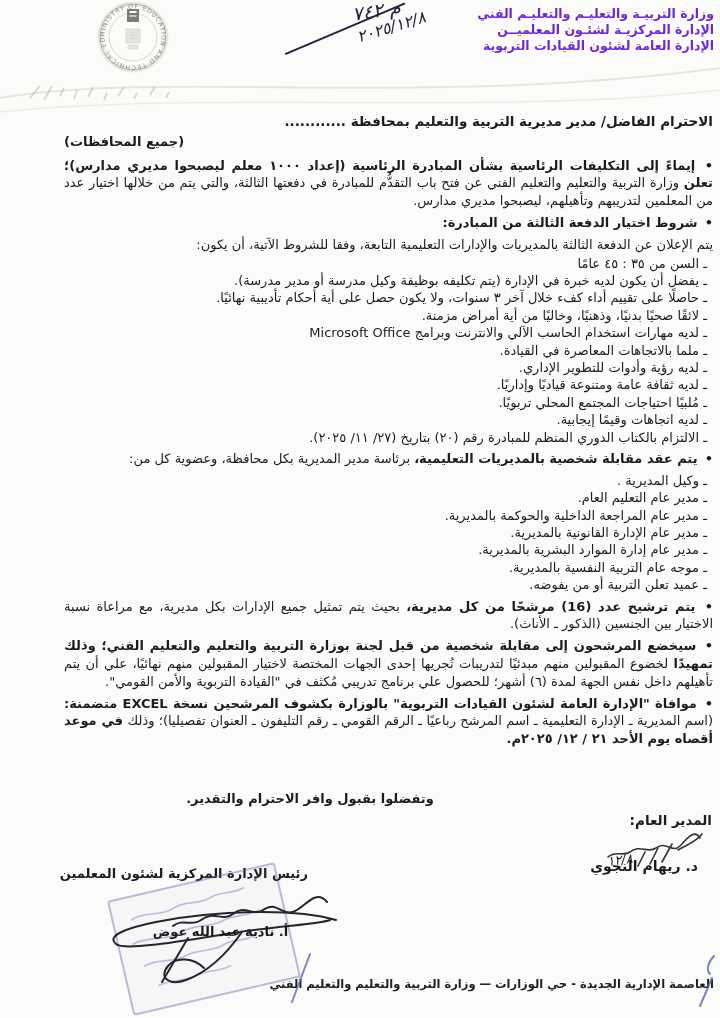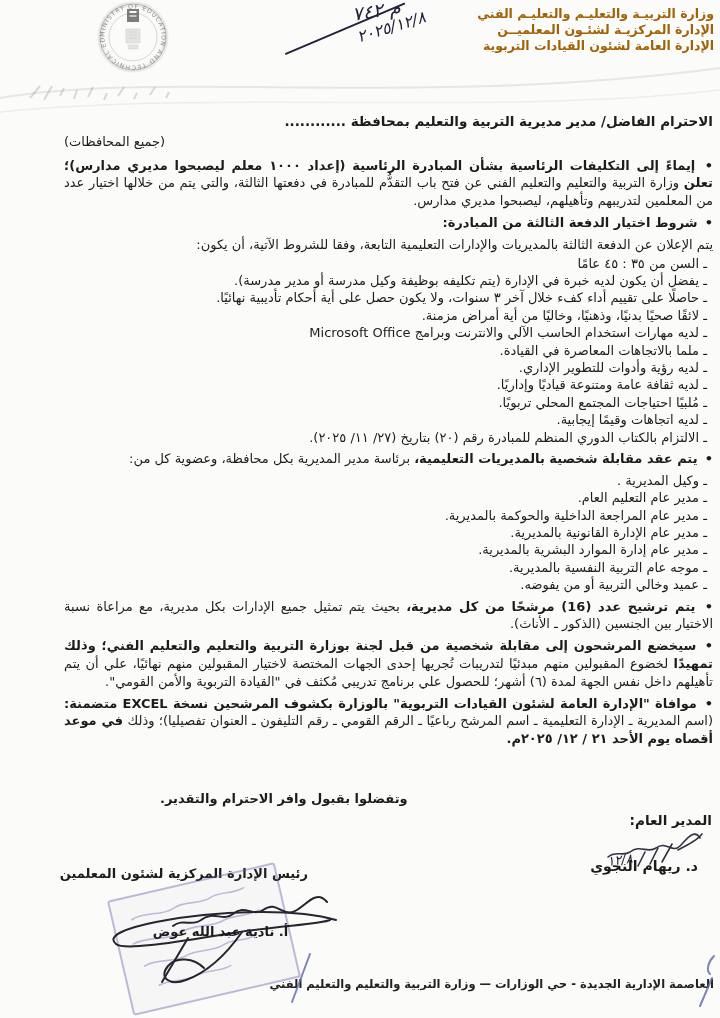--- a/index.html
+++ b/index.html
@@ -6,48 +6,48 @@
   .page{
     position:relative;width:720px;height:1018px;margin:0 auto;
     background:#fbfbf9;overflow:hidden;color:#1c1c1c;
     font-family:"DejaVu Sans",sans-serif;
   }
   .scan-artifact{position:absolute;z-index:0;pointer-events:none;}
   
   .letterhead{
     position:absolute;top:6px;right:6px;z-index:2;
     direction:rtl;text-align:right;font-weight:bold;
-    font-size:12.5px;line-height:16px;color:#a16207;
+    font-size:12.5px;line-height:16px;color:#6d28d9;
   }
   
   .seal{position:absolute;left:93px;top:1px;z-index:1;opacity:.85;}
   
   .hand-ref{
     position:absolute;left:240px;top:6px;width:190px;z-index:2;
     transform:rotate(-13deg);direction:rtl;color:#23233d;
     font-size:19px;font-style:italic;letter-spacing:1px;
   }
   .hand-ref .num{transform:rotate(4deg);padding-right:26px;}
   .hand-ref .slash{width:130px;border-top:2px solid #23233d;transform:rotate(-10deg);margin:2px 20px;}
   .hand-ref .dt{transform:rotate(-4deg);font-size:16px;padding-right:4px;}
   
   .letter-body{
     position:absolute;top:113px;left:64px;right:7px;z-index:2;
     direction:rtl;text-align:justify;font-size:13px;line-height:17.8px;
   }
   .salutation{font-weight:bold;font-size:13.5px;}
-  .gov{font-weight:normal;text-align:left;margin:2px 0 6px;}
+  .gov{font-weight:bold;text-align:left;margin:2px 0 6px;}
   .para{margin:0 0 4px;}
   .b{font-weight:bold;}
   .bullet{font-weight:bold;padding-left:3px;}
   .dash-list div, .member-list div{line-height:17.4px;padding-right:6px;}
   .list-wrap{margin:0 0 4px;}
   
   .closing{position:absolute;top:791px;left:160px;width:300px;z-index:2;
-    direction:rtl;text-align:left;font-weight:bold;font-size:13px;}
+    direction:rtl;text-align:center;font-weight:bold;font-size:13px;}
   .sig-right-title{position:absolute;top:812px;right:8px;z-index:2;
     direction:rtl;font-weight:bold;font-size:13.5px;}
   .sig-right-name{position:absolute;top:858px;right:22px;z-index:2;
     direction:rtl;font-weight:bold;font-size:14px;}
   .sig-rihaam{position:absolute;left:550px;top:820px;z-index:3;}
   .approval{position:absolute;left:106px;top:864px;width:202px;z-index:2;
     direction:rtl;font-weight:bold;font-size:13px;line-height:20px;}
   .approval .lbl{text-align:right;padding-left:30px;text-align:center;}
   .approval .ttl{text-align:center;white-space:nowrap;}
   .approval-name{position:absolute;left:128px;top:924px;width:185px;z-index:4;
@@ -136,21 +136,21 @@
 
     <div class="para"><span class="bullet">•</span> <span class="b">يتم عقد مقابلة شخصية بالمديريات التعليمية،</span><span> برئاسة مدير المديرية بكل محافظة، وعضوية كل من:</span></div>
 
     <div class="member-list list-wrap">
       <div><span>ـ</span> <span>وكيل المديرية .</span></div>
       <div><span>ـ</span> <span>مدير عام التعليم العام.</span></div>
       <div><span>ـ</span> <span>مدير عام المراجعة الداخلية والحوكمة بالمديرية.</span></div>
       <div><span>ـ</span> <span>مدير عام الإدارة القانونية بالمديرية.</span></div>
       <div><span>ـ</span> <span>مدير عام إدارة الموارد البشرية بالمديرية.</span></div>
       <div><span>ـ</span> <span>موجه عام التربية النفسية بالمديرية.</span></div>
-      <div><span>ـ</span> <span>عميد وخالي التربية أو من يفوضه.</span></div>
+      <div><span>ـ</span> <span>عميد تعلن التربية أو من يفوضه.</span></div>
     </div>
 
     <div class="para"><span class="bullet">•</span> <span class="b">يتم ترشيح عدد (16) مرشحًا من كل مديرية،</span><span> بحيث يتم تمثيل جميع الإدارات بكل مديرية، مع مراعاة نسبة الاختيار بين الجنسين (الذكور ـ الأناث).</span></div>
 
     <div class="para"><span class="bullet">•</span> <span class="b">سيخضع المرشحون إلى مقابلة شخصية من قبل لجنة بوزارة التربية والتعليم والتعليم الفني؛ وذلك تمهيدًا</span><span> لخضوع المقبولين منهم مبدئيًا لتدريبات تُجريها إحدى الجهات المختصة لاختيار المقبولين منهم نهائيًا، علي أن يتم تأهيلهم داخل نفس الجهة لمدة (٦) أشهر؛ للحصول علي برنامج تدريبي مُكثف في "القيادة التربوية والأمن القومي".</span></div>
 
     <div class="para"><span class="bullet">•</span> <span class="b">موافاة "الإدارة العامة لشئون القيادات التربوية" بالوزارة بكشوف المرشحين نسخة EXCEL متضمنة:</span><span> (اسم المديرية ـ الإدارة التعليمية ـ اسم المرشح رباعيًا ـ الرقم القومي ـ رقم التليفون ـ العنوان تفصيليا)؛ وذلك </span><span class="b">في موعد أقصاه يوم الأحد ٢١ / ١٢/ ٢٠٢٥م.</span></div>
 
   </div>
 

